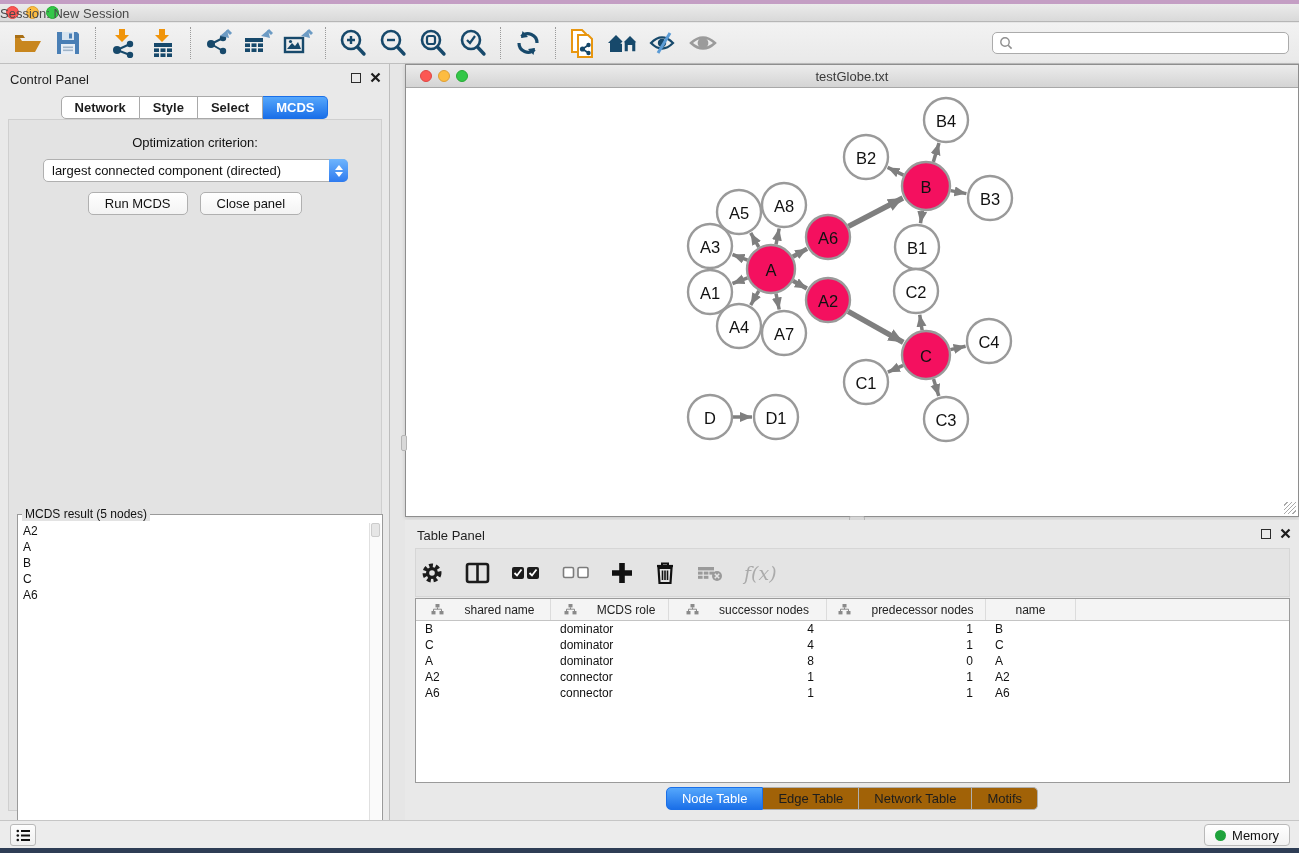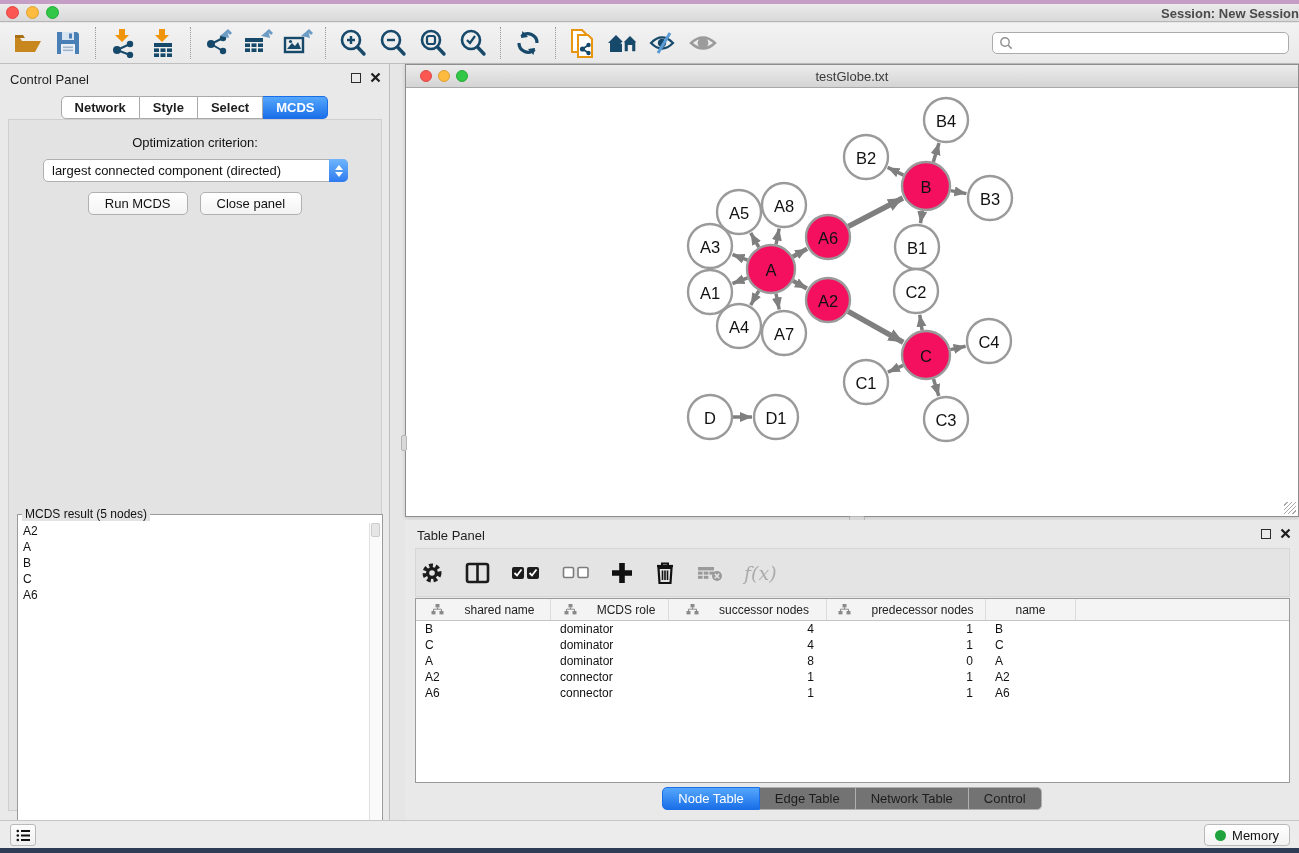--- a/index.html
+++ b/index.html
@@ -8,21 +8,21 @@
 
   
   .menubar-strip { position:absolute; left:0; top:0; width:1299px; height:4px; background:#C49EC4; }
   .titlebar { position:absolute; left:0; top:4px; width:1299px; height:18px;
     background:linear-gradient(#EBEBEB,#D9D9D9); border-bottom:1px solid #B6B6B6; }
   .traffic { position:absolute; left:6px; top:2px; display:flex; gap:7px; }
   .tl { width:13px; height:13px; border-radius:50%; }
   .tl.red { background:#FC5753; border:1px solid #DF4744; }
   .tl.yellow { background:#FDBC40; border:1px solid #DE9F34; }
   .tl.green { background:#33C748; border:1px solid #27AA35; }
-  .win-title { position:absolute; left:0; right:0; top:2px; text-align:right; font-size:13px; color:#4a4a4a;font-weight:bold; }
+  .win-title { position:absolute; left:0; right:0; top:2px; text-align:left; font-size:13px; color:#4a4a4a; }
 
   
   .toolbar { position:absolute; left:0; top:23px; width:1299px; height:41px;
     background:linear-gradient(#F2F2F2,#E9E9E9); border-bottom:1px solid #BFBFBF;
     display:flex; align-items:center; padding-left:8px; }
   .tb-btn { width:40px; height:34px; display:flex; align-items:center; justify-content:center; }
   .tb-sep { width:0; height:32px; border-left:1px dotted #9a9a9a; margin:0 7px; }
   .searchbox { margin-left:auto; margin-right:10px; width:297px; height:22px; background:#fff;
     border:1px solid #ABABAB; border-radius:5px; display:flex; align-items:center; padding:0 6px; }
   .searchbox input { border:none; outline:none; flex:1; font-size:12px; height:18px; background:transparent;
@@ -87,21 +87,21 @@
     border:1px solid #9a9a9a; overflow:hidden; }
   .nt-head { display:grid; grid-template-columns:135px 118px 158px 159px 90px 1fr; height:22px;
     background:#F4F4F4; border-bottom:1px solid #C4C4C4; }
   .nt-head .hc { display:flex; align-items:center; justify-content:center; gap:20px; font-size:12px; color:#222;
     border-right:1px solid #DCDCDC; overflow:hidden; }
   .nt-head .hc:last-child { border-right:none; }
   .nt-row { display:grid; grid-template-columns:135px 118px 158px 159px 90px 1fr; height:16px; font-size:12px; color:#111; }
   .nt-row .c { padding-left:9px; display:flex; align-items:center; }
   .nt-row .c.num { justify-content:flex-end; padding-right:13px; }
   .bottom-tabs { position:absolute; left:0; width:100%; top:267px; display:flex; justify-content:center; }
-  .bt-tab { font-size:13px; padding:3px 15px; background:#737373; border:1px solid #AFAFAF; border-left:none; color:#1d1d1d; }
+  .bt-tab { font-size:13px; padding:3px 15px; background:#a16207; border:1px solid #AFAFAF; border-left:none; color:#1d1d1d; }
   .bt-tab:first-child { border-left:1px solid #1A6FE8; border-radius:5px 0 0 5px; }
   .bt-tab:last-child { border-radius:0 5px 5px 0; }
   .bt-tab.active { background:linear-gradient(#55A7FC,#1A6FE8); color:#fff; border-color:#1A6FE8; }
 
   
   .statusbar { position:absolute; left:0; top:820px; width:1299px; height:28px; background:#ECECEC;
     border-top:1px solid #C6C6C6; }
   .list-btn { position:absolute; left:10px; top:3px; width:26px; height:22px; background:linear-gradient(#FDFDFD,#F0F0F0);
     border:1px solid #B9B9B9; border-radius:3px; display:flex; align-items:center; justify-content:center; }
   .memory-btn { position:absolute; right:9px; top:3px; height:22px; background:linear-gradient(#FFFFFF,#F2F2F2);
@@ -602,21 +602,21 @@
         <div class="c num">1</div>
         <div class="c num">1</div>
         <div class="c">A6</div>
         <div class="c"></div>
     </div>
   </div>
   <div class="bottom-tabs">
     <div class="bt-tab active">Node Table</div>
     <div class="bt-tab">Edge Table</div>
     <div class="bt-tab">Network Table</div>
-    <div class="bt-tab">Control</div>
+    <div class="bt-tab">Motifs</div>
   </div>
 </div>
 
 <div class="statusbar">
   <div class="list-btn">
     <svg width="15" height="13" viewBox="0 0 15 13">
       <circle cx="1.8" cy="2" r="1.3" fill="#111"></circle>
         <rect x="5" y="1" width="9" height="2" fill="#111"></rect>
       <circle cx="1.8" cy="6.5" r="1.3" fill="#111"></circle>
         <rect x="5" y="5.5" width="9" height="2" fill="#111"></rect>

